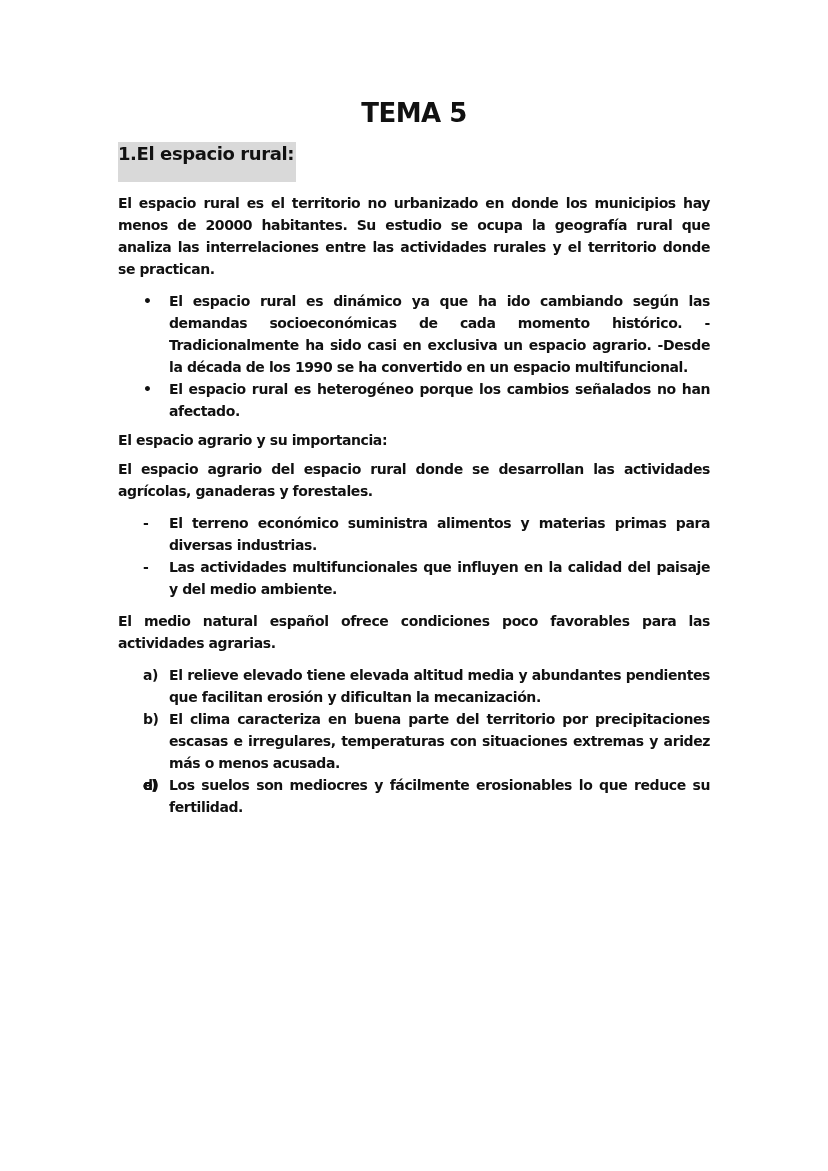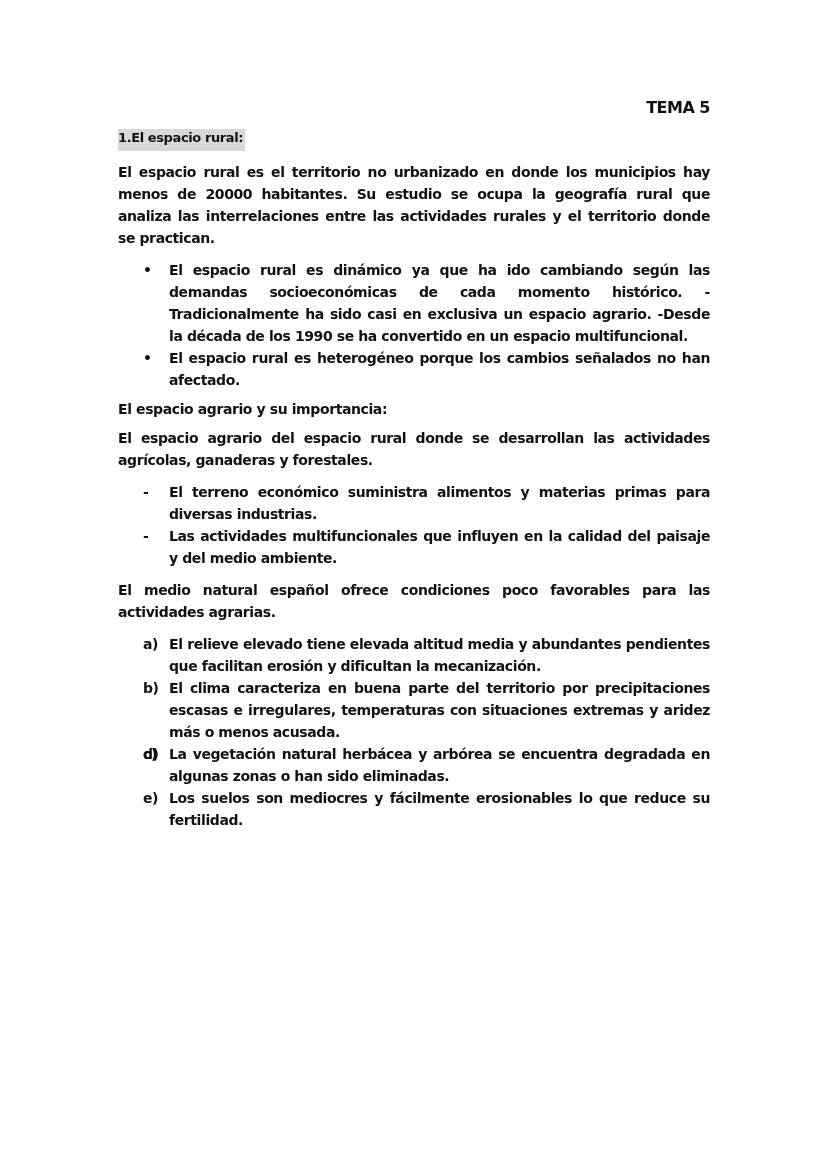--- a/index.html
+++ b/index.html
@@ -1,20 +1,20 @@
 <!DOCTYPE html>
 <html><head>
 <meta charset="utf-8">
 <style>
   html, body { margin: 0; padding: 0; background: #ffffff; }
   body { width: 828px; height: 1171px; position: relative; overflow: hidden;
          font-family: "DejaVu Sans", sans-serif; color: #111111; }
   .page { position: absolute; left: 118px; top: 98px; width: 592px; }
-  .title { text-align: right; font-size: 16px; font-weight: bold; margin: 0 0 4px 0; letter-spacing: -0.5px; }
-  .heading { display: inline-block; background: #d9d9d9; font-size: 13px; font-weight: bold; padding: 1px 2px 6px 0; margin: 8px 0 10px 0; letter-spacing: -0.4px; }
+  .title { text-align: center; font-size: 26px; font-weight: bold; margin: 0 0 14px 0; letter-spacing: -0.5px; }
+  .heading { display: inline-block; background: #d9d9d9; font-size: 18px; font-weight: bold; padding: 1px 2px 18px 0; margin: 0 0 10px 0; letter-spacing: -0.4px; }
   .sub { font-size: 14px; font-weight: bold; margin: 0 0 10px 0; letter-spacing: -0.4px; }
   .para { font-size: 14px; font-weight: bold; line-height: 22px; text-align: justify; margin: 0 0 10px 0; letter-spacing: -0.4px; }
   ul, ol { margin: 0 0 10px 0; padding: 0; list-style: none; }
   li { position: relative; padding-left: 51px; font-size: 14px; font-weight: bold; line-height: 22px; text-align: justify; letter-spacing: -0.4px; }
   .marker { position: absolute; left: 25px; top: 0; }
   .marker-abc { left: 25px; }
 </style>
 </head>
 <body>
 
@@ -36,16 +36,16 @@
     <li><span class="marker">-</span><span>El terreno económico suministra alimentos y materias primas para diversas industrias.</span></li>
     <li><span class="marker">-</span><span>Las actividades multifuncionales que influyen en la calidad del paisaje y del medio ambiente.</span></li>
   </ul>
 
   <div class="para">El medio natural español ofrece condiciones poco favorables para las actividades agrarias.</div>
 
   <ol>
     <li><span class="marker marker-abc">a)</span><span>El relieve elevado tiene elevada altitud media y abundantes pendientes que facilitan erosión y dificultan la mecanización.</span></li>
     <li><span class="marker marker-abc">b)</span><span>El clima caracteriza en buena parte del territorio por precipitaciones escasas e irregulares, temperaturas con situaciones extremas y aridez más o menos acusada.</span></li>
     <li><span class="marker marker-abc">c)</span></li>
-    <li><span class="marker marker-abc">d)</span><span>La vegetación natural herbácea y arbórea se encuentra degradada en algunas zonas o han sido eliminadas.</span></li>
+    <li><span class="marker marker-abc">d)</span></li>
     <li><span class="marker marker-abc">e)</span><span>Los suelos son mediocres y fácilmente erosionables lo que reduce su fertilidad.</span></li>
   </ol>
 </div>
 
 </body></html>

